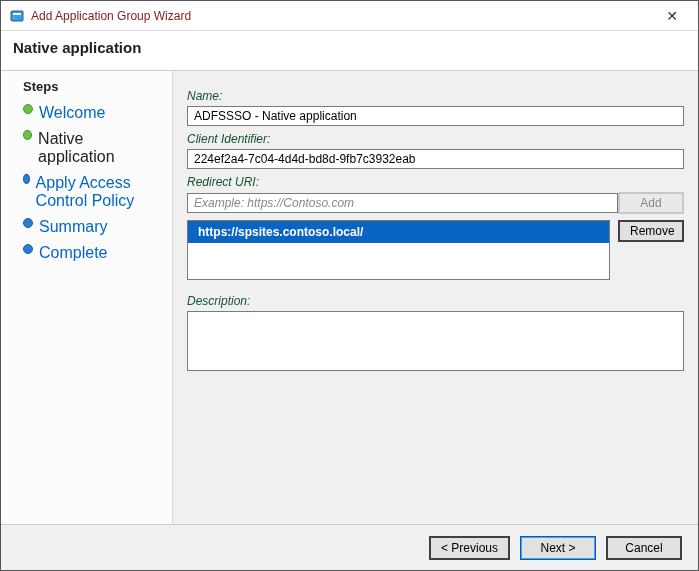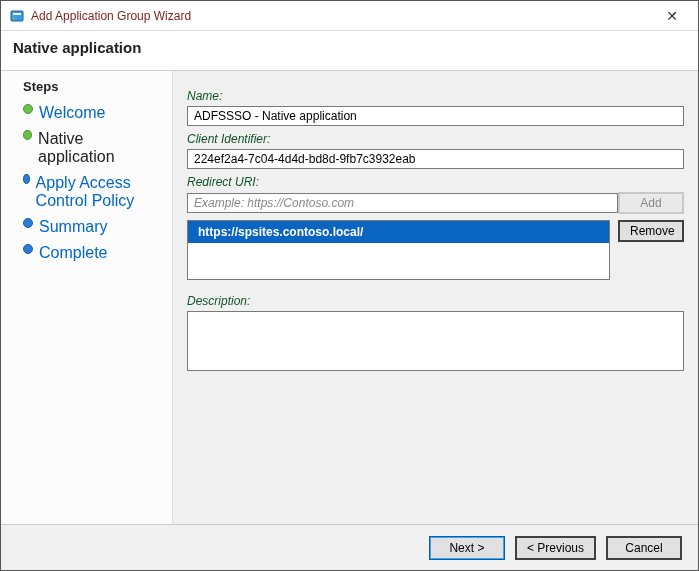--- a/index.html
+++ b/index.html
@@ -256,16 +256,16 @@
         <button class="btn">Remove</button>
       </div>
     </div>
 
     <div class="field-label" style="margin-top:14px">Description:</div>
     <textarea class="textarea" style=""></textarea>
   </div>
 </div>
 
 <div class="footer">
+  <button class="btn">&lt; Previous</button>
   <button class="btn default">Next &gt;</button>
-  <button class="btn">&lt; Previous</button>
   <button class="btn">Cancel</button>
 </div>
 
 </body></html>

